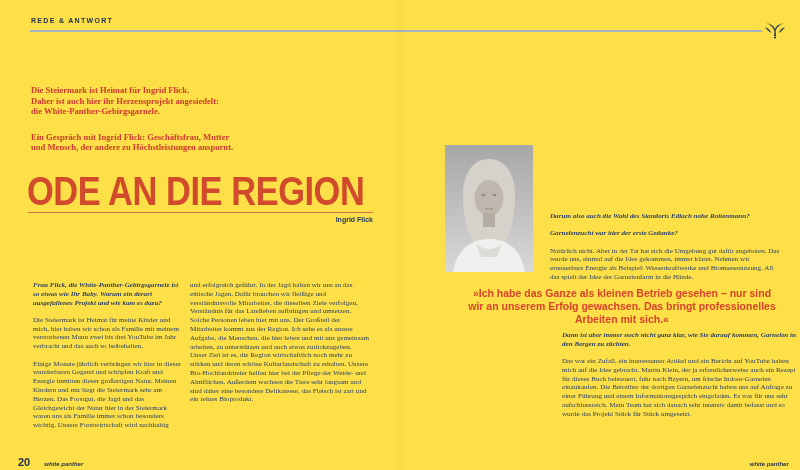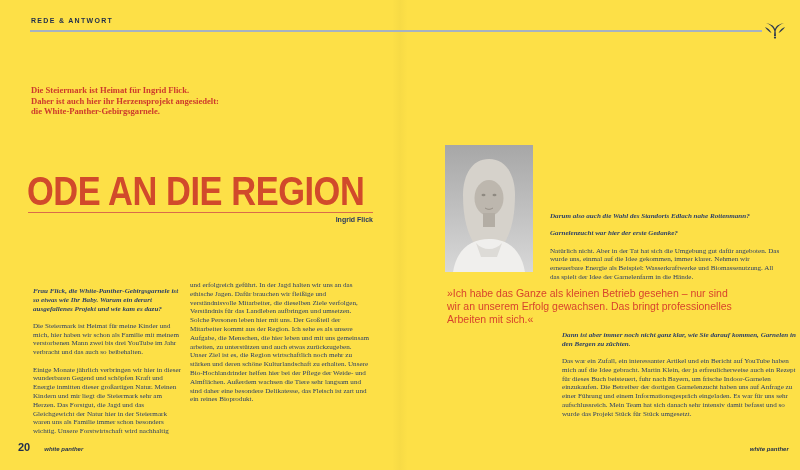--- a/index.html
+++ b/index.html
@@ -33,50 +33,50 @@
     font-size:40px; line-height:42px; letter-spacing:-0.5px; color:#d14a2b;
     transform:scaleX(0.86); transform-origin:left top; white-space:nowrap;
   }
   .headline-rule { position:absolute; left:28px; top:212px; width:345px; height:1px; background:#d96c4a; }
   .byline {
     position:absolute; left:173px; top:216px; width:200px; text-align:right;
     font-family:"Liberation Sans", sans-serif; font-size:7px; font-weight:bold; color:#2b3a5f;
   }
 
   .body-col { position:absolute; font-size:7.1px; line-height:8.8px; color:#2e4166; }
-  .col1 { left:33px;  top:287px; width:148px; }
+  .col1 { left:33px;  top:281px; width:148px; }
   .col2 { left:190px; top:281px; width:180px; }
   .body-col p { margin:0 0 8.5px 0; }
   .q { font-style:italic; font-weight:bold; }
 
   .photo { position:absolute; left:445px; top:145px; width:88px; height:127px; overflow:hidden; }
 
   .rcol1 {
     position:absolute; left:550px; top:184px; width:232px;
     font-size:7.1px; line-height:8.8px; color:#2e4166;margin-top:28px;
   }
   .rcol1 p, .rcol2 p { margin:0 0 8.5px 0; }
 
   .pull-quote {
     position:absolute; left:447px; top:287px; width:350px;
-    font-family:"Liberation Sans", sans-serif; font-weight:normal;
-    font-size:10.5px; line-height:13.2px; color:#d8432c; white-space:pre-line;
+    font-family:"Liberation Sans", sans-serif; font-weight:bold;
+    font-size:10.5px; line-height:13.2px; color:#d8432c; white-space:pre-line;text-align:center;
   }
 
   .rcol2 {
     position:absolute; left:550px; top:331px; width:236px;
     font-size:7.1px; line-height:8.8px; color:#2e4166;margin-left:12px;
   }
 
   .footer { position:absolute; top:441px; display:flex; align-items:baseline; }
   .footer-left  { left:18px; }
   .footer-right { right:15px; }
   .pagenum {
     font-family:"Liberation Sans", sans-serif; font-weight:bold;
-    font-size:11px; color:#1f2d4d;
+    font-size:11px; color:#1f2d4d;margin-top:15px;
   }
   .mag-name {
     font-family:"Liberation Sans", sans-serif; font-weight:bold; font-style:italic;
     font-size:6px; color:#1f2d4d;
   }
   .footer-left  .mag-name { margin-left:14px; }
   .footer-right .mag-name { margin-right:14px; }
 </style>
 </head>
 <body>
@@ -93,20 +93,22 @@
       <path d="M1 6 C4 7.2 6 9 7.5 12 C5 10.8 2.8 8.8 1 6 Z" fill="#2c3850"></path>
       <path d="M21 6 C18 7.2 16 9 14.5 12 C17 10.8 19.2 8.8 21 6 Z" fill="#2c3850"></path>
       <circle cx="11" cy="16.6" r="1.1" fill="#2c3850"></circle>
     </svg>
   </div>
 
   <div class="intro">
     <p>Die Steiermark ist Heimat für Ingrid Flick.
 Daher ist auch hier ihr Herzensprojekt angesiedelt:
 die White-Panther-Gebirgsgarnele.</p>
+    <p>Ein Gespräch mit Ingrid Flick: Geschäftsfrau, Mutter
+und Mensch, der andere zu Höchstleistungen anspornt.</p>
   </div>
 
   <h1 class="headline" style="margin:0;">ODE AN DIE REGION</h1>
   <div class="headline-rule"></div>
   <div class="byline">Ingrid Flick</div>
 
   <div class="body-col col1">
     <p class="q">Frau Flick, die White-Panther-Gebirgsgarnele ist so etwas wie Ihr Baby. Warum ein derart ausgefallenes Projekt und wie kam es dazu?</p>
     <p>Die Steiermark ist Heimat für meine Kinder und mich, hier haben wir schon als Familie mit meinem verstorbenen Mann zwei bis drei YouTube im Jahr verbracht und das auch so beibehalten.</p>
     <p>Einige Monate jährlich verbringen wir hier in dieser wunderbaren Gegend und schöpfen Kraft und Energie inmitten dieser großartigen Natur. Meinen Kindern und mir liegt die Steiermark sehr am Herzen. Das Forstgut, die Jagd und das Gleichgewicht der Natur hier in der Steiermark waren uns als Familie immer schon besonders wichtig. Unsere Forstwirtschaft wird nachhaltig</p>

